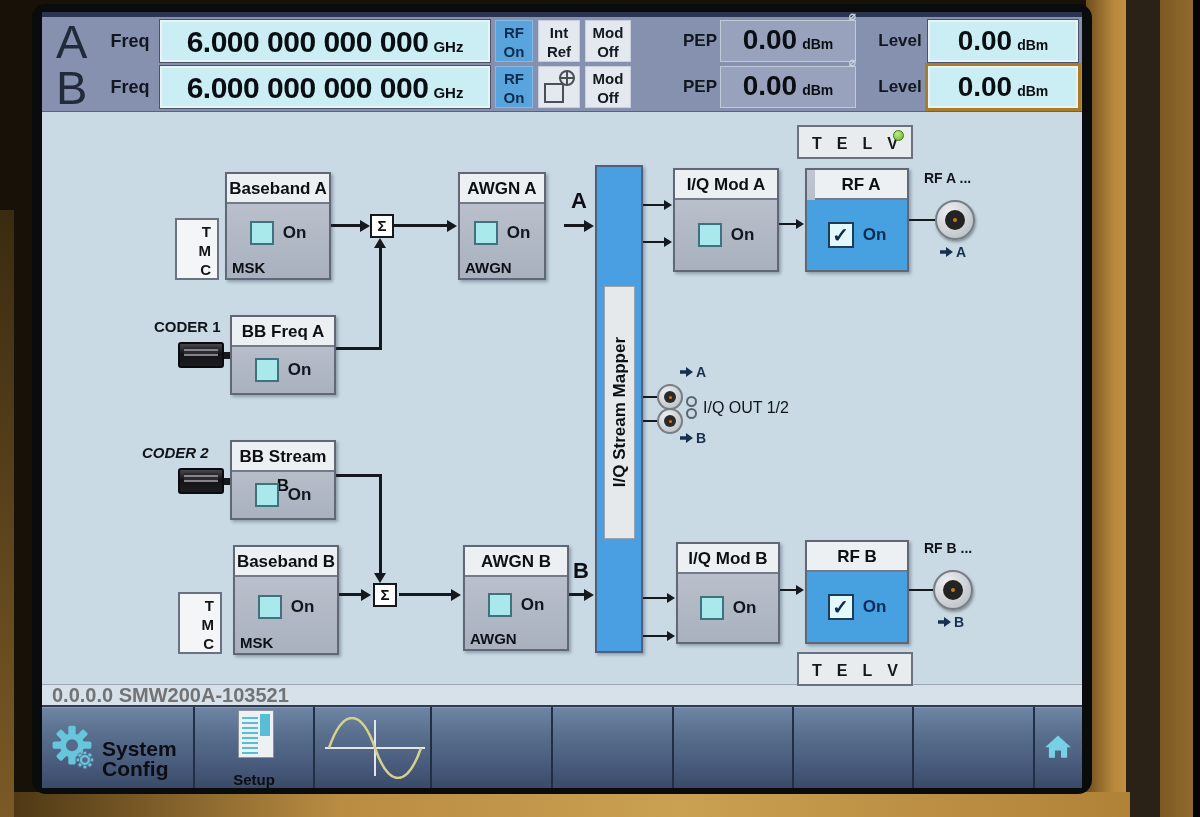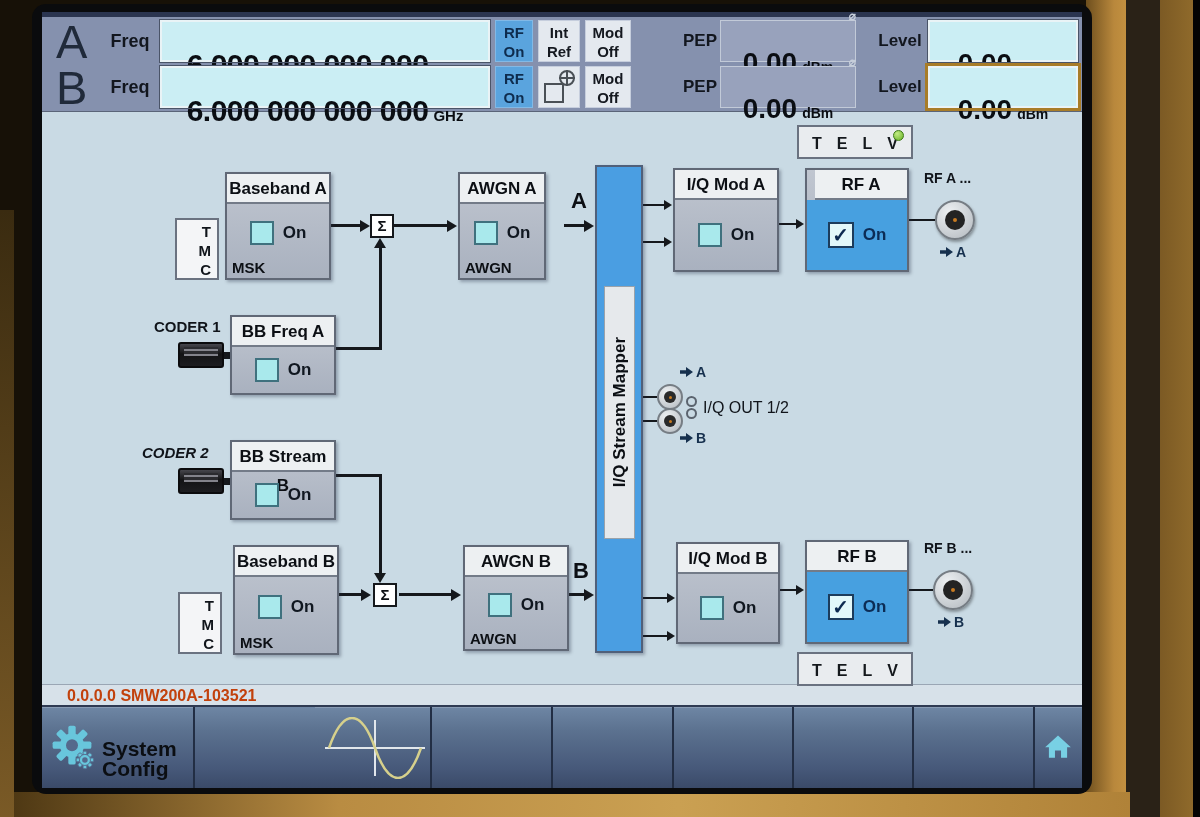--- a/index.html
+++ b/index.html
@@ -15,21 +15,21 @@
   .fr-left{left:0;top:210px;width:14px;height:607px;background:linear-gradient(180deg,#3a2b10,#7a5a26);}
   .bezel{position:absolute;left:32px;top:4px;width:1060px;height:790px;background:#0a0b0d;border-radius:14px;}
   .screen{position:absolute;left:42px;top:12px;width:1040px;height:776px;background:#c9dae4;overflow:hidden;}
 
   
   .hdr{position:absolute;left:0;top:0;width:1040px;height:100px;background:#8591ae;border-bottom:1px solid #5a6478;}
   .hdr-topstrip{position:absolute;left:0;top:0;width:100%;height:5px;background:#2b3550;}
   .chletter{position:absolute;font-size:47px;font-weight:400;color:#202a3a;line-height:48px;}
   .small-label{position:absolute;font-weight:bold;font-size:18px;color:#12161e;line-height:42px;text-align:center;}
   .field{position:absolute;height:42px;display:flex;align-items:baseline;justify-content:center;padding-top:3px;}
-  .field .val{font-weight:bold;color:#0a0d12;margin-top:23px;}
+  .field .val{font-weight:bold;color:#0a0d12;}
   .field .unit{font-weight:bold;color:#0a0d12;margin-left:5px;}
   .cyanfield{background:#cbeef4;border:2px solid #e9f3f6;outline:1px solid #4a5468;}
   .cyanfield.focused{outline:3px solid #a87c28;}
   .freqfield .val{font-size:30px;letter-spacing:-0.5px;}
   .freqfield .unit{font-size:15px;}
   .pepfield{background:#98a2bc;border:1px solid #c2cad8;}
   .pepfield .val,.levelfield .val{font-size:28px;}
   .pepfield .unit,.levelfield .unit{font-size:14px;}
   .corner-ic{position:absolute;right:-1px;top:-12px;font-size:12px;color:#c6ceda;font-weight:bold;}
   .hbtn{position:absolute;height:42px;text-align:center;font-weight:bold;font-size:15px;line-height:19px;padding-top:2px;}
@@ -73,21 +73,21 @@
   .bnc-big .pin{position:absolute;left:50%;top:50%;width:4px;height:4px;margin:-2px 0 0 -2px;background:#c87a20;border-radius:50%;}
   .bnc-sm{position:absolute;width:26px;height:26px;border-radius:50%;background:radial-gradient(circle at 35% 30%,#eef1f3,#b2b8be);border:2px solid #767d84;z-index:3;}
   .bnc-sm .core{position:absolute;left:5px;top:5px;right:5px;bottom:5px;background:#2a2a2a;border-radius:50%;}
   .bnc-sm .pin{position:absolute;left:50%;top:50%;width:3px;height:3px;margin:-1.5px 0 0 -1.5px;background:#c87a20;border-radius:50%;}
   .sc{position:absolute;width:11px;height:11px;border:2px solid #5a636e;border-radius:50%;z-index:3;}
   .conlbl{position:absolute;font-weight:bold;font-size:14px;color:#10141a;z-index:3;white-space:nowrap;}
   .outlbl{position:absolute;display:flex;align-items:center;gap:3px;font-weight:bold;font-size:14px;color:#16304e;z-index:3;}
   .iqoutlbl{position:absolute;font-weight:normal;font-size:16px;color:#10141a;z-index:3;white-space:nowrap;}
 
   
-  .status{position:absolute;left:0;top:672px;width:1040px;height:21px;background:#d7e1e9;border-top:1px solid #9aa6b4;font-weight:bold;font-size:16px;line-height:21px;color:#c2410c;padding-left:25px;}
+  .status{position:absolute;left:0;top:672px;width:1040px;height:21px;background:#d7e1e9;border-top:1px solid #9aa6b4;font-weight:bold;font-size:20px;line-height:21px;color:#737373;padding-left:10px;}
   .taskbar{position:absolute;left:0;top:693px;width:1040px;height:83px;background:linear-gradient(180deg,#6e86a4,#5b718f 30%,#47597a 75%,#3a4a68);border-top:2px solid #2e3a52;}
   .tbcell{position:absolute;top:0;height:83px;border-right:2px solid #222e44;box-shadow:inset 0 1px 0 rgba(255,255,255,.18);}
   .syscfg-txt{position:absolute;left:60px;top:32px;font-weight:bold;font-size:21px;line-height:20px;color:#0b0e12;}
   .setup-ic{position:absolute;left:43px;top:3px;width:36px;height:48px;background:#eef1f3;border:1px solid #8a929a;}
   .setup-ic .rows{position:absolute;left:3px;top:3px;width:16px;bottom:3px;background:repeating-linear-gradient(0deg,#57bed6 0 2px,rgba(0,0,0,0) 2px 5px);}
   .setup-ic .blk{position:absolute;right:3px;top:3px;width:10px;height:22px;background:#57bed6;}
   .setup-lbl{position:absolute;left:0;bottom:2px;width:100%;text-align:center;font-weight:bold;font-size:15px;color:#0b0e12;}
 </style>
 </head>
 <body>
@@ -412,20 +412,27 @@
               <circle r="12"></circle>
             </g>
             <circle r="6" fill="#55698c"></circle>
           </g>
         </svg>
         <div class="syscfg-txt">
           <div>System</div>
           <div>Config</div>
         </div>
       </div>
+      <div class="tbcell" style="left:153px;width:120px;">
+        <div class="setup-ic">
+          <div class="rows"></div>
+          <div class="blk"></div>
+        </div>
+        <div class="setup-lbl">Setup</div>
+      </div>
       <div class="tbcell" style="left:273px;width:117px;">
         <svg width="100" height="62" style="position:absolute;left:10px;top:10px;" viewBox="0 0 100 60">
           <line x1="0" y1="30" x2="100" y2="30" stroke="#e2e7ec" stroke-width="2"></line>
           <line x1="50" y1="2" x2="50" y2="58" stroke="#e2e7ec" stroke-width="2"></line>
           <path d="M4,30 C 18,-10 36,-10 50,30 C 64,70 82,70 96,30" stroke="#d6d08c" stroke-width="2.5" fill="none"></path>
         </svg>
       </div>
       <div class="tbcell" style="left:390px;width:121px;"></div>
       <div class="tbcell" style="left:511px;width:121px;"></div>
       <div class="tbcell" style="left:632px;width:120px;"></div>

